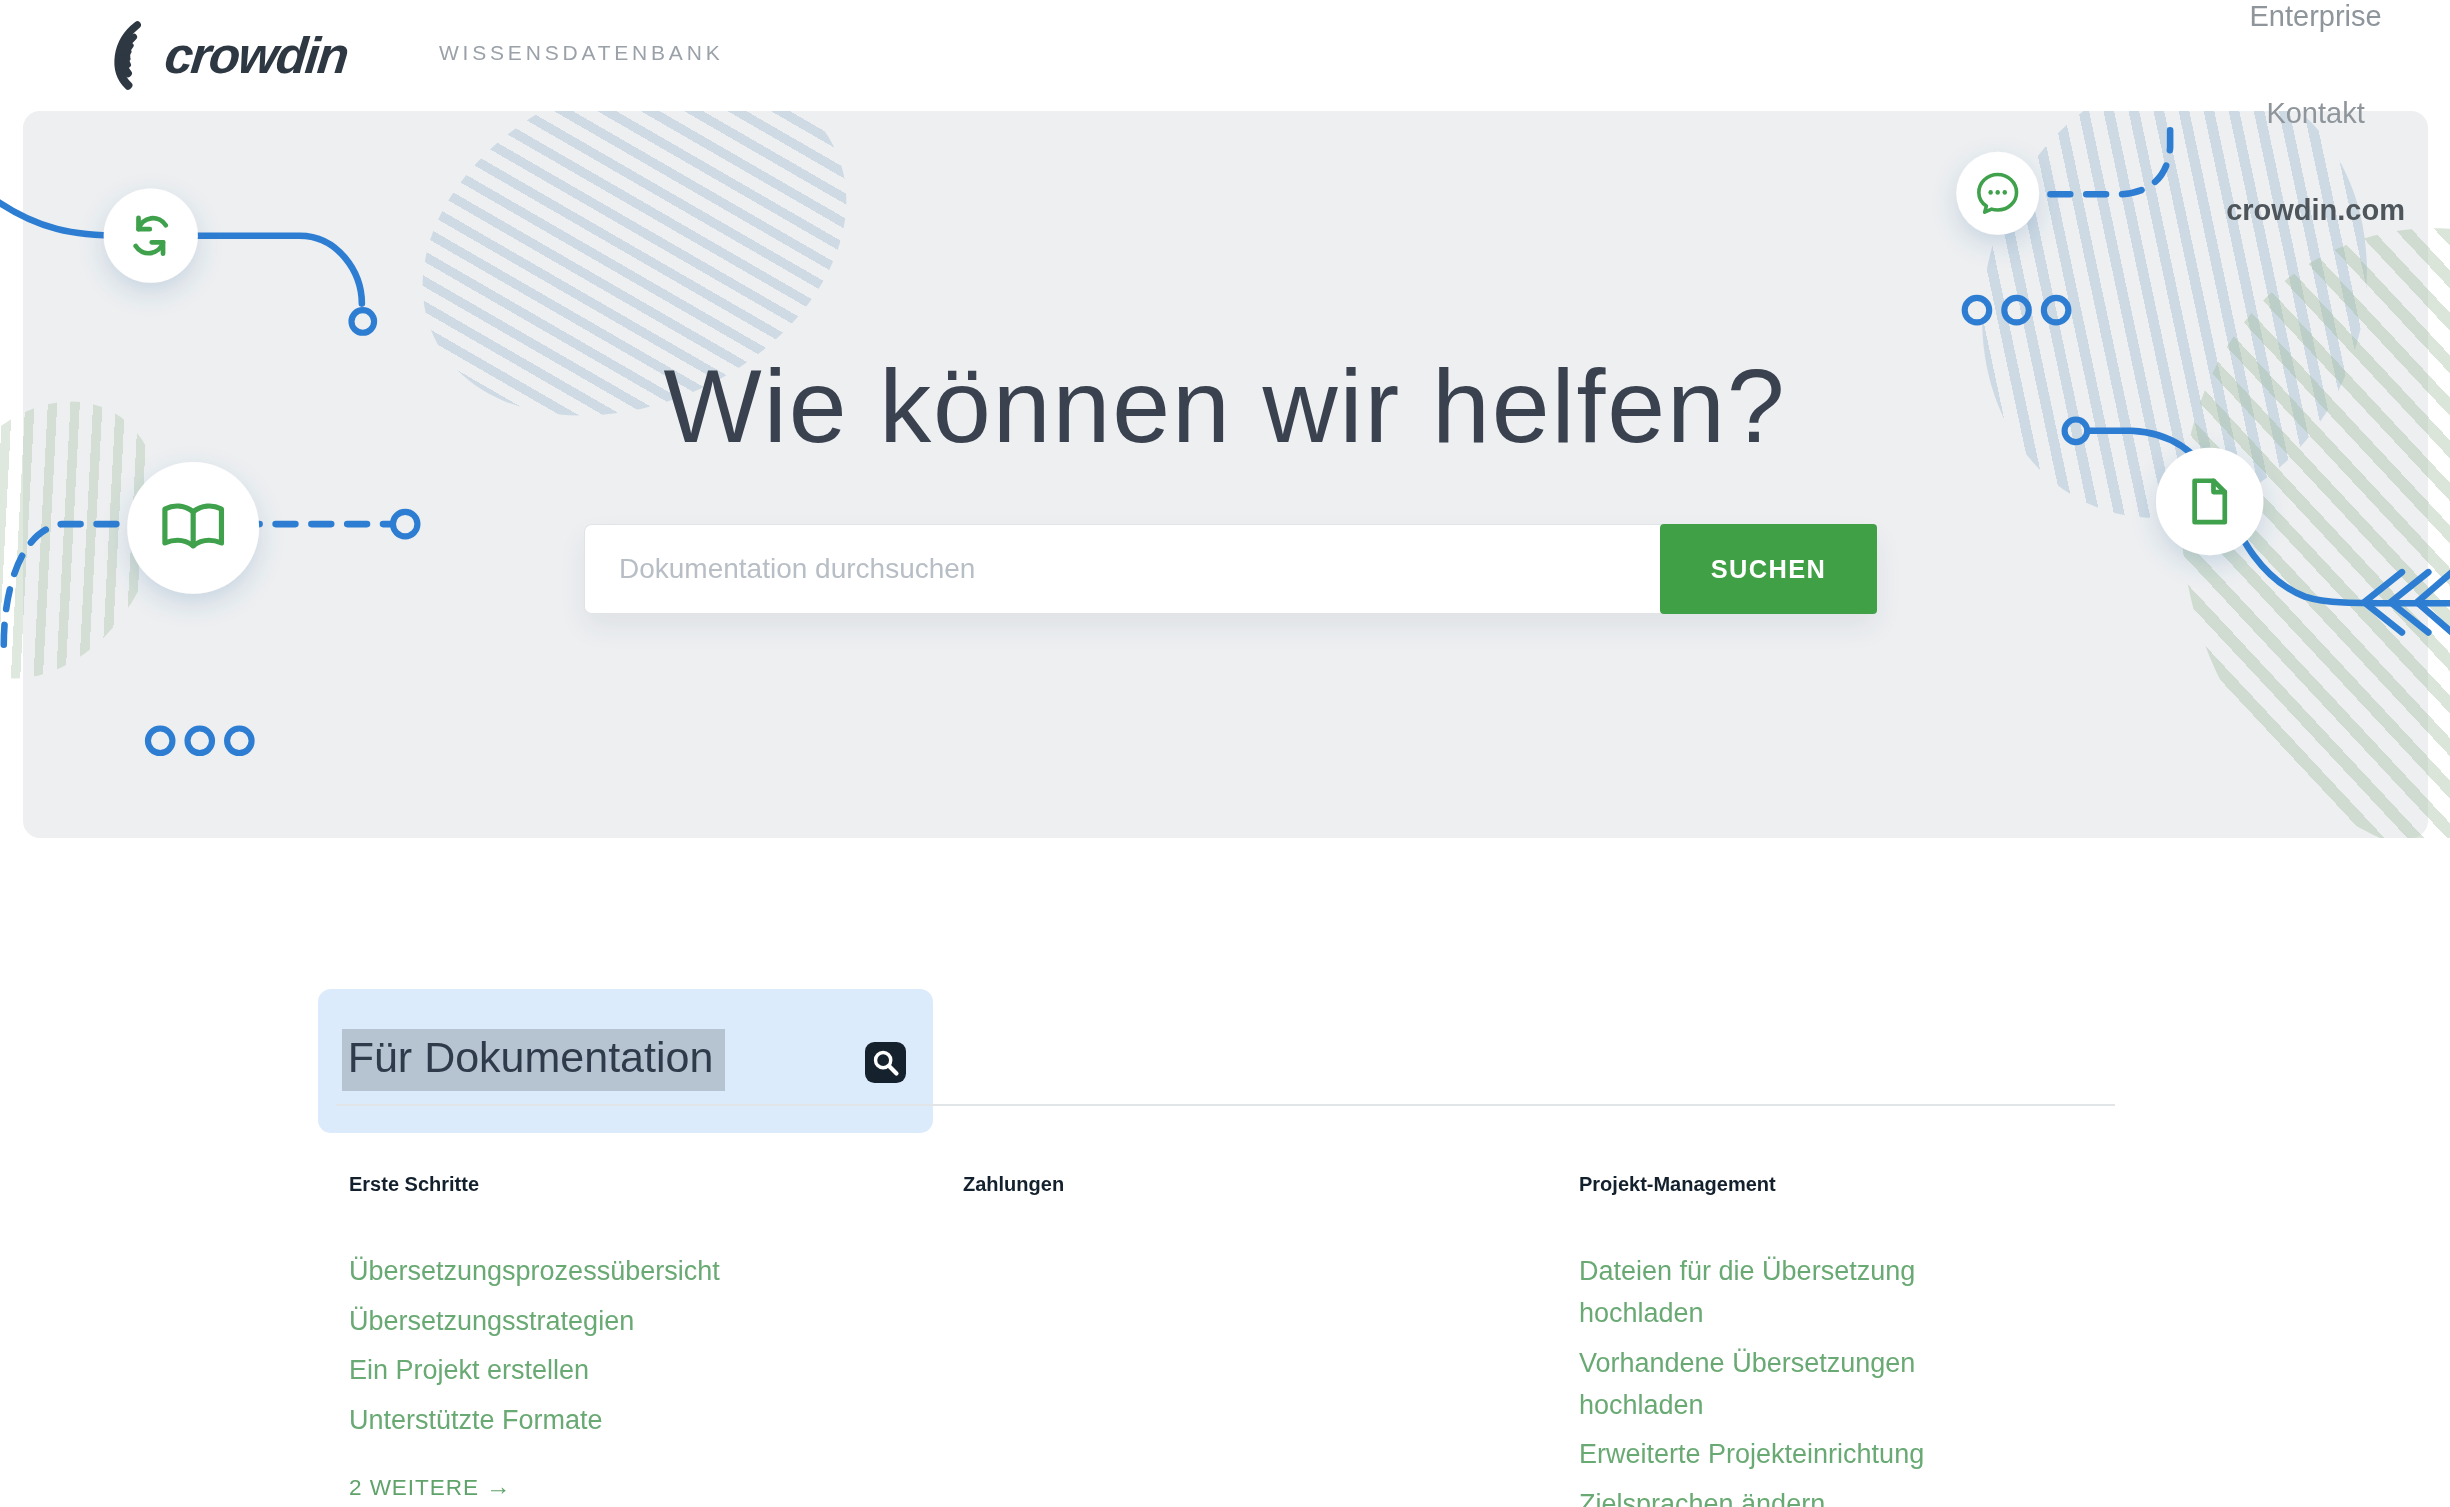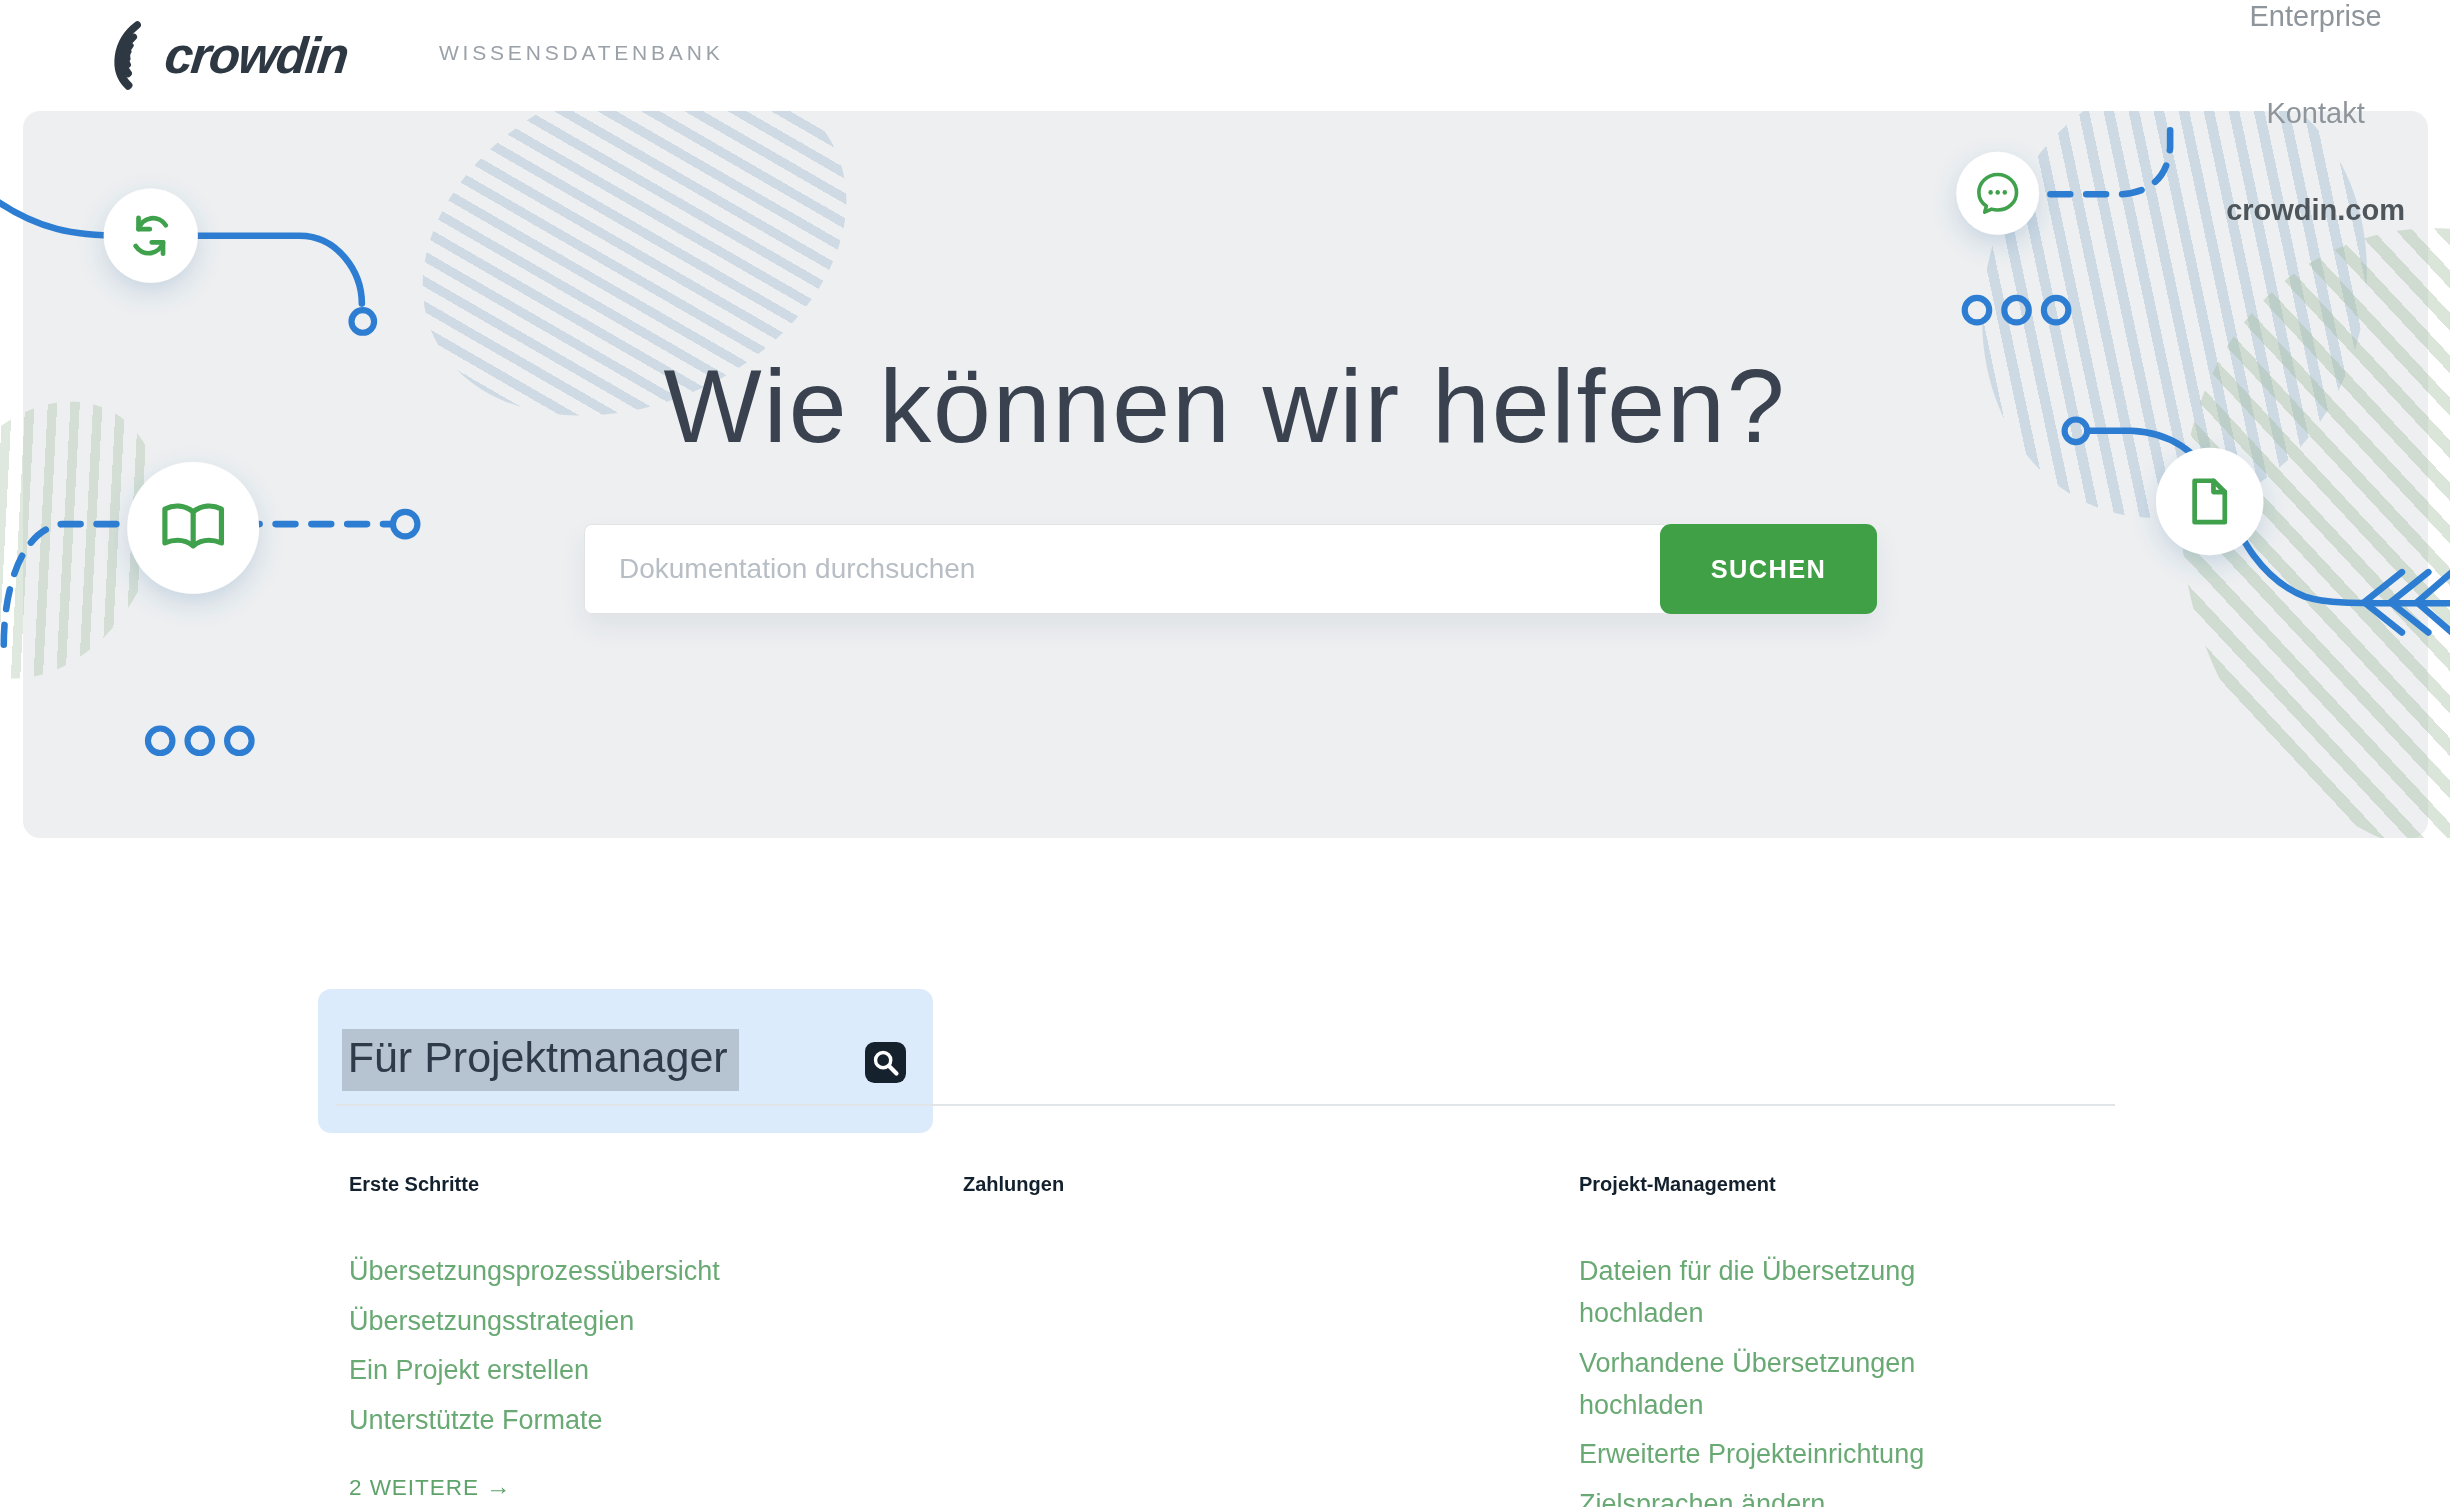--- a/index.html
+++ b/index.html
@@ -36,21 +36,21 @@
 
   #hero-title { position:absolute; left:0; top:347px; width:2450px; text-align:center;
                 font-size:104px; font-weight:300; letter-spacing:1.9px; color:#3A4250; z-index:4; }
   #search-row { position:absolute; left:584px; top:524px; width:1293px; height:90px;
                 display:flex; z-index:4; box-shadow:0 13px 28px rgba(40,60,90,.07); border-radius:7.5px; }
   #search-input { flex:1; height:90px; border:0.9px solid #E1E4E7; border-right:none;
                   border-radius:7.5px 0 0 7.5px; background:#fff; padding:0 34px;
                   font-size:28px; color:#40484f; outline:none; font-family:"Liberation Sans",sans-serif; }
   #search-input::placeholder { color:#B8BEC5; }
   #search-btn { width:217px; height:90px; border:none; background:#3FA046; color:#fff;
-                font-size:25.4px; font-weight:700; letter-spacing:1.4px; border-radius:11px;
+                font-size:25.4px; font-weight:700; letter-spacing:1.4px; border-radius:4px;
                 margin-left:-3.8px; cursor:pointer; font-family:"Liberation Sans",sans-serif; }
 
   
   #hl-box { position:absolute; left:318px; top:989px; width:615px; height:144px;
             background:#DCEBFC; border-radius:13px; z-index:5; }
   #section-rule { position:absolute; left:336px; top:1104px; width:1779px; height:1.9px;
                   background:#E2E5E8; z-index:6; }
   #section-title { position:absolute; left:342px; top:1029px; z-index:7;
                    font-size:43px; color:#2F3B4B; background:#B6C3D1; padding:3.8px 11.3px 9.4px 5.7px; }
   #sec-search-btn { position:absolute; left:865px; top:1042px; width:41px; height:41px;
@@ -156,21 +156,21 @@
 </div>
 
 <h1 id="hero-title">Wie können wir helfen?</h1>
 <div id="search-row">
   <input id="search-input" type="text" placeholder="Dokumentation durchsuchen" style="">
   <button id="search-btn">SUCHEN</button>
 </div>
 
 <div id="hl-box"></div>
 <div id="section-rule"></div>
-<span id="section-title">Für Projektmanager</span>
+<span id="section-title">Für Dokumentation</span>
 <button id="sec-search-btn">
   <svg width="38" height="38" viewBox="0 0 40 40">
     <circle cx="17" cy="17" r="8" stroke="#fff" stroke-width="3.6" fill="none"></circle>
     <line x1="23.5" y1="23.5" x2="31" y2="31" stroke="#fff" stroke-width="4.4" stroke-linecap="round"></line>
   </svg>
 </button>
 
 <div class="col" id="col-1">
   <h3>Erste Schritte</h3>
   <div class="links">

